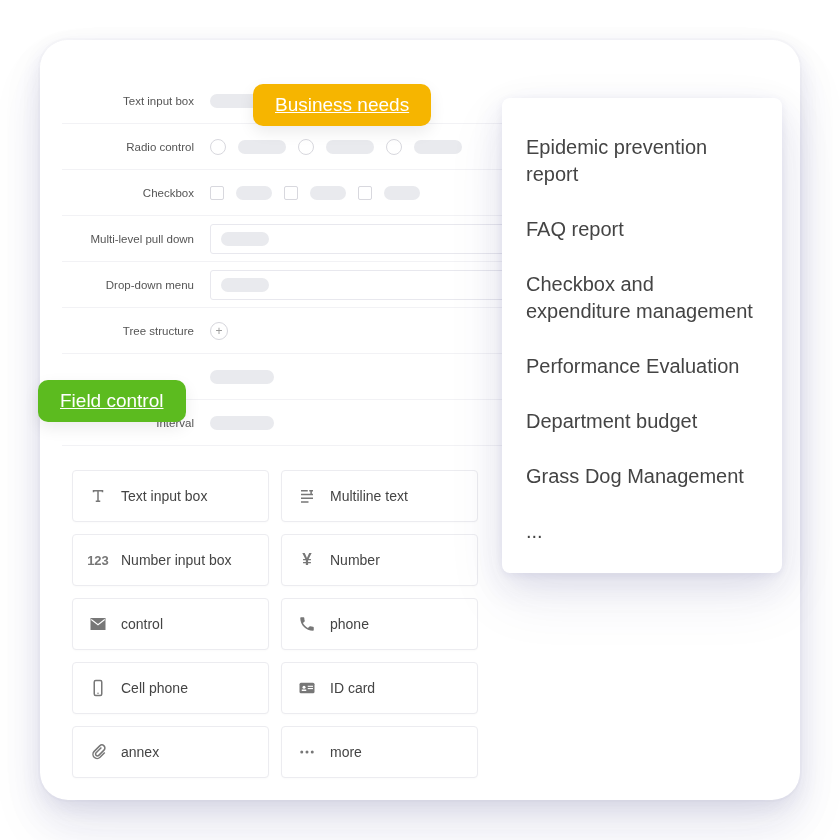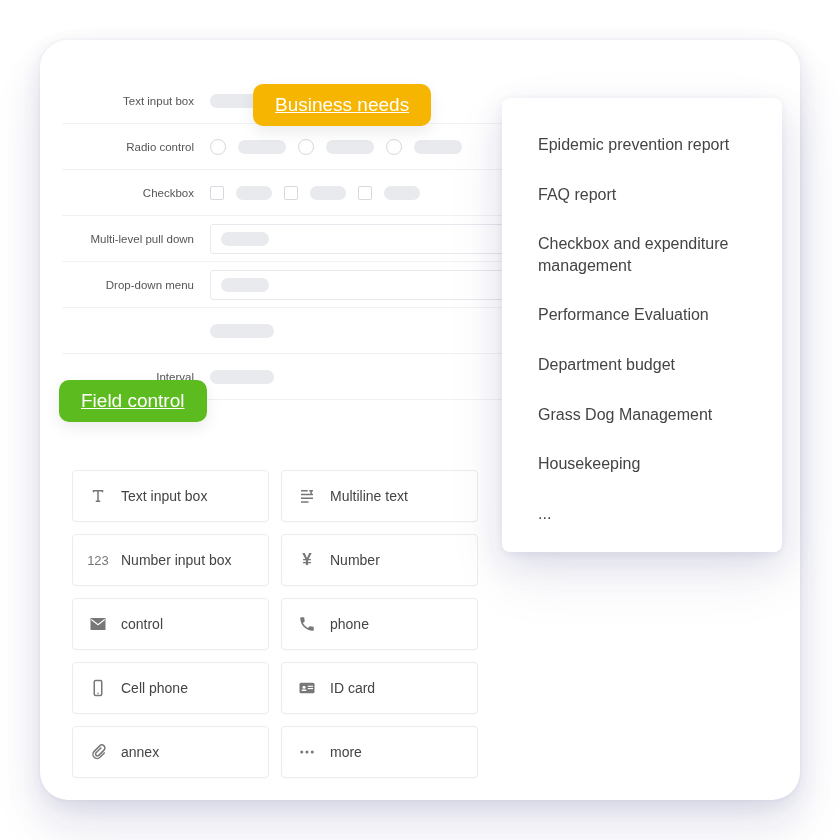--- a/index.html
+++ b/index.html
@@ -79,43 +79,42 @@
     padding: 10px 22px;
     border-radius: 10px;
     color:#fff;
     font-size:19px;
     font-weight:400;
     box-shadow: 0 6px 16px rgba(0,0,0,.08);
     z-index: 30;
     text-decoration: underline;
   }
   .badge-biz { background:#f6b500; top:84px; left:253px; }
-  .badge-field { background:#5cbb1f; top:380px; left:59px; }
+  .badge-field { background:#5cbb1f; top:380px; left:38px; }
 
   
   .menu-panel {
     position:absolute;
     top:98px; right:58px;
     width: 280px;
     background:#fff;
     border-radius:8px;
     box-shadow:
       0 2px 8px rgba(40,40,120,.06),
       0 12px 32px rgba(40,40,120,.10),
       0 24px 60px rgba(40,40,120,.08);
     padding: 22px 22px 14px 22px;
     z-index:40;
   }
   .menu-item {
-    font-size:16px;
+    font-size:20px;
     color:#444;
     padding: 14px 2px;
     line-height:1.35;
     cursor:pointer;
-    margin-left:12px;
   }
 
   
   .field-grid {
     position:absolute;
     top:470px; left:72px;
     width: 406px;
     display:grid;
     grid-template-columns: 1fr 1fr;
     gap: 12px;
@@ -190,20 +189,26 @@
     <div class="form-row">
       <div class="form-label">Drop-down menu</div>
       <div class="form-ctrl">
         <div class="select">
           <span class="blob w40"></span>
           <span class="chev">⌄</span>
         </div>
       </div>
     </div>
     <div class="form-row">
+      <div class="form-label">Tree structure</div>
+      <div class="form-ctrl">
+        <span class="plus-circle">+</span>
+      </div>
+    </div>
+    <div class="form-row">
       <div class="form-label"></div>
       <div class="form-ctrl">
           <span class="blob w60"></span>
         </div>
     </div>
     <div class="form-row">
       <div class="form-label">Interval</div>
       <div class="form-ctrl">
           <span class="blob w60"></span>
         </div>
@@ -213,21 +218,20 @@
   <div class="badge badge-biz">Business needs</div>
   <div class="badge badge-field">Field control</div>
 
   <div class="menu-panel">
     <div class="menu-item">Epidemic prevention report</div>
     <div class="menu-item">FAQ report</div>
     <div class="menu-item">Checkbox and expenditure  management</div>
     <div class="menu-item">Performance Evaluation</div>
     <div class="menu-item">Department budget</div>
     <div class="menu-item">Grass Dog Management</div>
-    <div class="menu-item">Housekeeping</div>
     <div class="menu-item">...</div>
   </div>
 
   <div class="field-grid">
     <div class="field-card">
       <span class="ico">
           <svg viewBox="0 0 24 24">
             <path d="M5 4h14v3h-2V6h-4v12h2v2H9v-2h2V6H7v1H5z"></path>
           </svg>
         </span>
@@ -235,21 +239,21 @@
     </div>
     <div class="field-card">
       <span class="ico">
           <svg viewBox="0 0 24 24">
             <path d="M4 4h9v2H4zM4 9h16v2H4zM4 14h16v2H4zM4 19h10v2H4zM15 4h5v2h-1.5v3h-2V6H15z"></path>
           </svg>
         </span>
       <span>Multiline text</span>
     </div>
     <div class="field-card">
-      <span class="ico" style="font-weight:400;font-size:13px">123</span>
+      <span class="ico" style="font-weight:700;font-size:13px">123</span>
       <span>Number input box</span>
     </div>
     <div class="field-card">
       <span class="ico" style="font-weight:700;font-size:17px">¥</span>
       <span>Number</span>
     </div>
     <div class="field-card">
       <span class="ico">
           <svg viewBox="0 0 24 24">
             <path d="M3 5h18v14H3zM3 7l9 6 9-6" fill="none" stroke="#777" stroke-width="2"></path>

